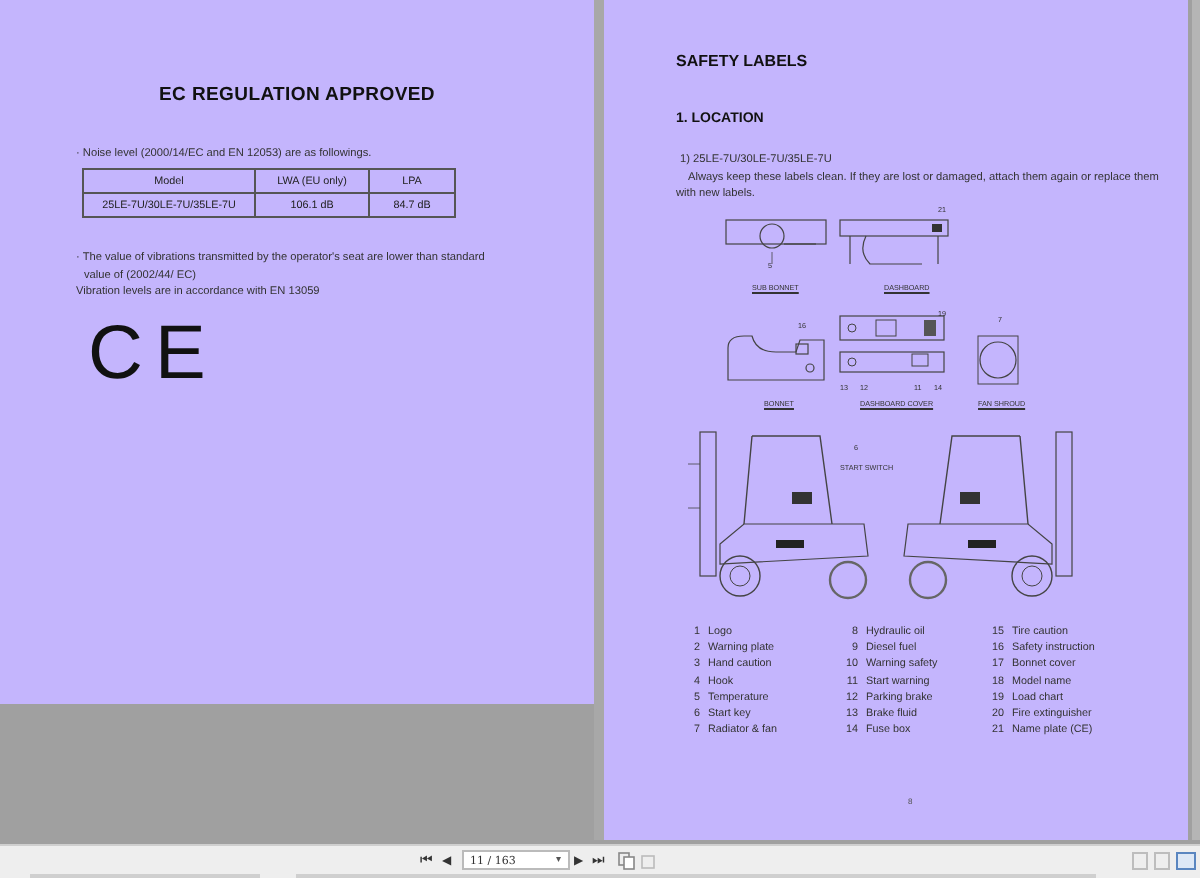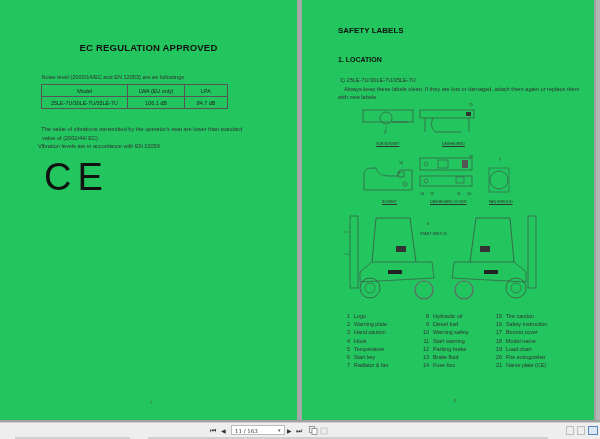--- a/index.html
+++ b/index.html
@@ -1,22 +1,22 @@
 <!DOCTYPE html>
 <html><head>
 <meta charset="utf-8">
 <style>
   html, body { margin:0; padding:0; }
   body {
     width:600px; height:439px; overflow:hidden; position:relative;
     background:#9a9a9a; font-family:"Liberation Sans", sans-serif; color:#111;
   }
   .viewer { position:absolute; left:0; top:0; width:600px; height:422px; background:#a0a0a0; }
-  .page { position:absolute; top:0; background:#22c55e; overflow:hidden; }
-  .page.left { left:0; width:297px; height:420px; }
+  .page { position:absolute; top:0; background:#c4b5fd; overflow:hidden; }
+  .page.left { left:0; width:297px; height:352px; }
   .page.right { left:302px; width:292px; height:420px; }
   .vscroll { position:absolute; right:0; top:0; width:4px; height:420px; background:#b5b5b5; }
   .divider { position:absolute; left:297px; top:0; width:5px; height:420px; background:#a8a8a8; }
 
   
   .ec-title { position:absolute; left:0; width:297px; top:42px; text-align:center; font-weight:bold; font-size:9.5px; letter-spacing:0.2px; }
   .noise-note { position:absolute; left:38px; top:74px; font-size:5.6px; color:#333; }
   table.noise { position:absolute; left:41px; top:84px; border-collapse:collapse; font-size:5.4px; color:#222; }
   table.noise td, table.noise th { border:1px solid #555; height:11px; text-align:center; font-weight:normal; padding:0 4px; }
   table.noise th.c1, table.noise td.c1 { width:77px; }

